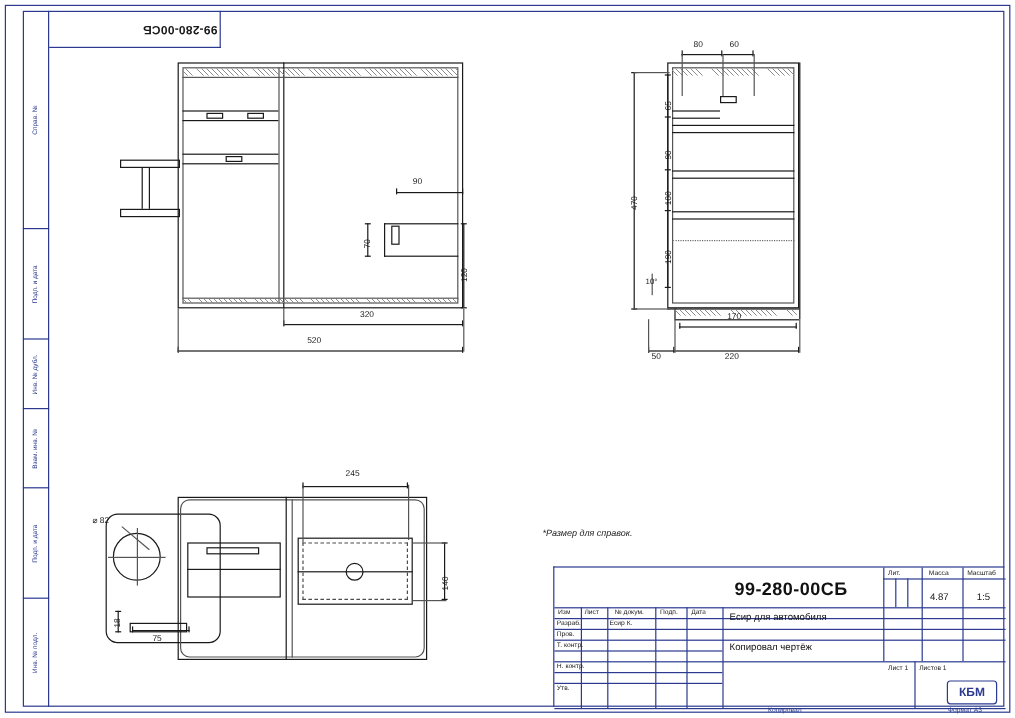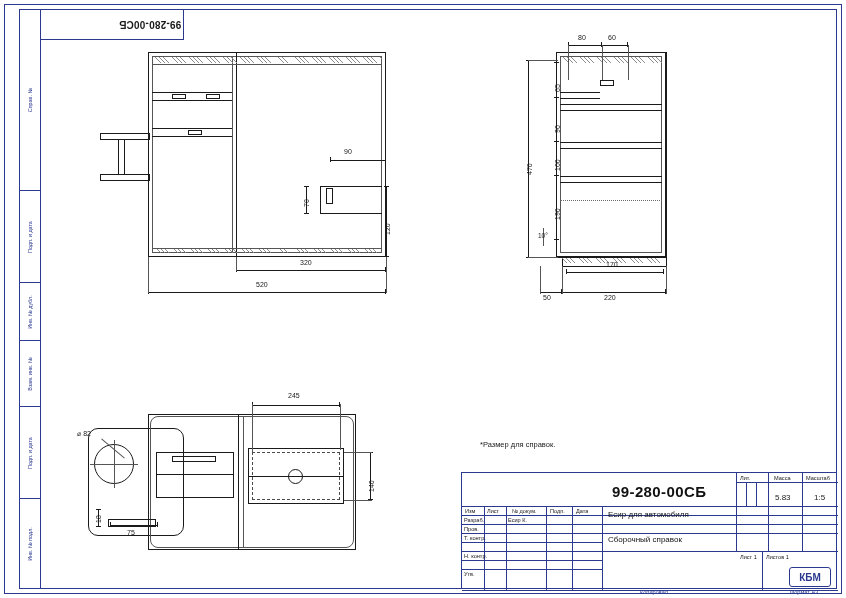--- a/index.html
+++ b/index.html
@@ -423,21 +423,21 @@
   <div class="dl hl" style="left:110px; top:525px; width:48px;"></div>
   <div class="tick" style="left:110px; top:522px;"></div>
   <div class="tick" style="left:157px; top:522px;"></div>
   <div class="dim" style="left:127px; top:529px;">75</div>
 
   <div class="dl vl" style="left:98px; top:509px; height:18px;"></div>
   <div class="tickh" style="left:96px; top:509px;"></div>
   <div class="tickh" style="left:96px; top:526px;"></div>
   <div class="dim-v" style="left:95px; top:523px;">18</div>
 
-  <div class="note" style="left:480px; top:440px;">*Размер для справок.</div>
+  <div class="note" style="left:452px; top:440px;font-style:italic;">*Размер для справок.</div>
 
   <div class="tb">
 
     <div class="bl bh" style="left:0; top:33px; width:376px;"></div>
     <div class="bl bh" style="left:0; top:42px; width:376px;"></div>
     <div class="bl bh" style="left:0; top:51px; width:376px;"></div>
     <div class="bl bh" style="left:0; top:60px; width:376px;"></div>
     <div class="bl bh" style="left:0; top:69px; width:140px;"></div>
     <div class="bl bh" style="left:0; top:78px; width:376px;"></div>
     <div class="bl bh" style="left:0; top:87px; width:140px;"></div>
@@ -456,25 +456,25 @@
     <div class="bl bv" style="left:284px; top:9px; height:24px;"></div>
     <div class="bl bv" style="left:294px; top:9px; height:24px;"></div>
     <div class="bl bh" style="left:274px; top:9px; width:102px;"></div>
     <div class="bl bv" style="left:300px; top:78px; height:39px;"></div>
 
     <div class="tb-big" style="left:150px; top:10px;">99-280-00СБ</div>
 
     <div class="tb-cell" style="left:278px; top:2px;">Лит.</div>
     <div class="tb-cell" style="left:312px; top:2px;">Масса</div>
     <div class="tb-cell" style="left:344px; top:2px;">Масштаб</div>
-    <div class="tb-cell" style="left:313px; top:20px; font-size:8px;">5.83</div>
+    <div class="tb-cell" style="left:313px; top:20px; font-size:8px;">4.87</div>
     <div class="tb-cell" style="left:352px; top:20px; font-size:8px;">1:5</div>
 
     <div class="tb-name" style="left:146px; top:37px;">Есир для автомобиля</div>
-    <div class="tb-name" style="left:146px; top:62px;">Сборочный справок</div>
+    <div class="tb-name" style="left:146px; top:62px;">Копировал чертёж</div>
 
     <div class="tb-cell" style="left:278px; top:81px;">Лист 1</div>
     <div class="tb-cell" style="left:304px; top:81px;">Листов 1</div>
 
     <div class="tb-cell" style="left:3px; top:35px;">Изм</div>
     <div class="tb-cell" style="left:25px; top:35px;">Лист</div>
     <div class="tb-cell" style="left:50px; top:35px;">№ докум.</div>
     <div class="tb-cell" style="left:88px; top:35px;">Подп.</div>
     <div class="tb-cell" style="left:114px; top:35px;">Дата</div>
 

